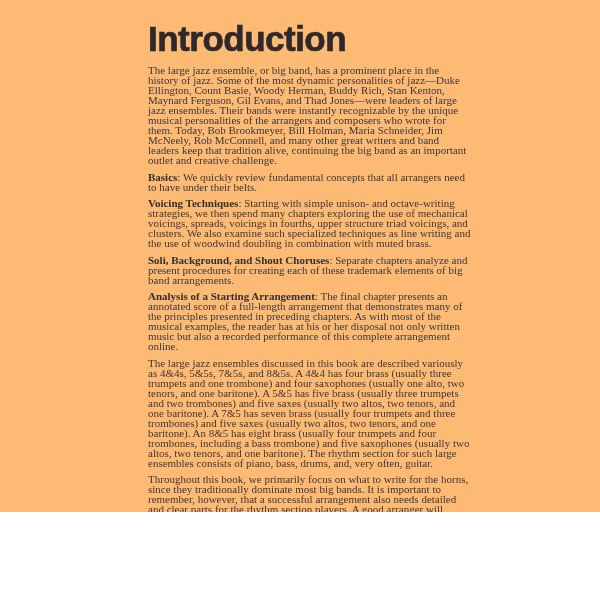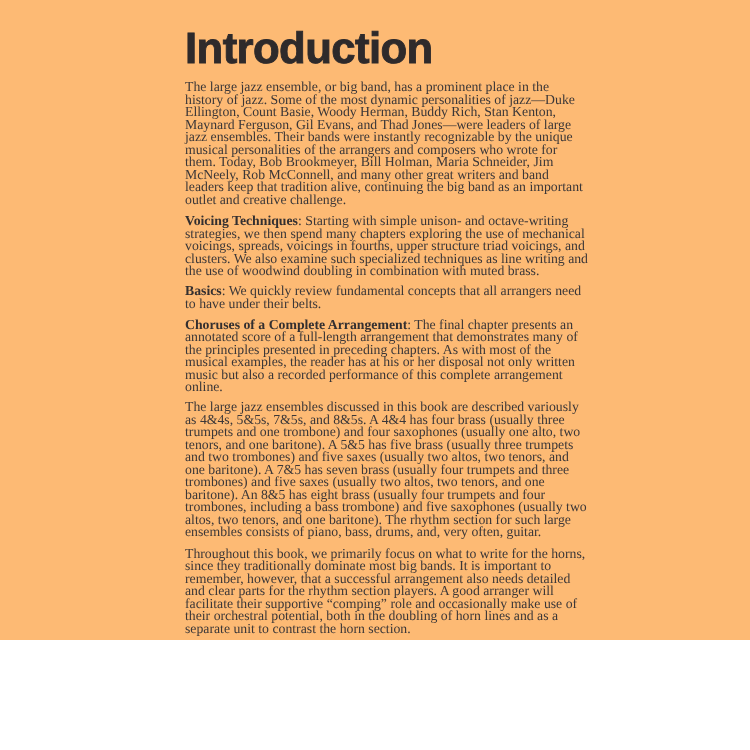--- a/index.html
+++ b/index.html
@@ -61,21 +61,22 @@
   }
 </style>
 </head>
 <body>
 
 <div class="page">
   <div class="content">
     <h1 class="chapter-title">Introduction</h1>
     <div class="body-text">
       <p><b></b><span>The large jazz ensemble, or big band, has a prominent place in the history of jazz. Some of the most dynamic personalities of jazz—Duke Ellington, Count Basie, Woody Herman, Buddy Rich, Stan Kenton, Maynard Ferguson, Gil Evans, and Thad Jones—were leaders of large jazz ensembles. Their bands were instantly recognizable by the unique musical personalities of the arrangers and composers who wrote for them. Today, Bob Brookmeyer, Bill Holman, Maria Schneider, Jim McNeely, Rob McConnell, and many other great writers and band leaders keep that tradition alive, continuing the big band as an important outlet and creative challenge.</span></p>
+      <p><b>Basics</b><span>: We quickly review fundamental concepts that all arrangers need to have under their belts.</span></p>
       <p><b>Voicing Techniques</b><span>: Starting with simple unison- and octave-writing strategies, we then spend many chapters exploring the use of mechanical voicings, spreads, voicings in fourths, upper structure triad voicings, and clusters. We also examine such specialized techniques as line writing and the use of woodwind doubling in combination with muted brass.</span></p>
-      <p><b>Basics</b><span>: We quickly review fundamental concepts that all arrangers need to have under their belts.</span></p>
-      <p><b>Choruses of a Complete Arrangement</b><span>: The final chapter presents an annotated score of a full-length arrangement that demonstrates many of the principles presented in preceding chapters. As with most of the musical examples, the reader has at his or her disposal not only written music but also a recorded performance of this complete arrangement online.</span></p>
+      <p><b>Soli, Background, and Shout Choruses</b><span>: Separate chapters analyze and present procedures for creating each of these trademark elements of big band arrangements.</span></p>
+      <p><b>Analysis of a Starting Arrangement</b><span>: The final chapter presents an annotated score of a full-length arrangement that demonstrates many of the principles presented in preceding chapters. As with most of the musical examples, the reader has at his or her disposal not only written music but also a recorded performance of this complete arrangement online.</span></p>
       <p><b></b><span>The large jazz ensembles discussed in this book are described variously as 4&amp;4s, 5&amp;5s, 7&amp;5s, and 8&amp;5s. A 4&amp;4 has four brass (usually three trumpets and one trombone) and four saxophones (usually one alto, two tenors, and one baritone). A 5&amp;5 has five brass (usually three trumpets and two trombones) and five saxes (usually two altos, two tenors, and one baritone). A 7&amp;5 has seven brass (usually four trumpets and three trombones) and five saxes (usually two altos, two tenors, and one baritone). An 8&amp;5 has eight brass (usually four trumpets and four trombones, including a bass trombone) and five saxophones (usually two altos, two tenors, and one baritone). The rhythm section for such large ensembles consists of piano, bass, drums, and, very often, guitar.</span></p>
       <p><b></b><span>Throughout this book, we primarily focus on what to write for the horns, since they traditionally dominate most big bands. It is important to remember, however, that a successful arrangement also needs detailed and clear parts for the rhythm section players. A good arranger will facilitate their supportive “comping” role and occasionally make use of their orchestral potential, both in the doubling of horn lines and as a separate unit to contrast the horn section.</span></p>
     </div>
   </div>
   <div class="page-number">vi</div>
 </div>
 
 </body></html>

